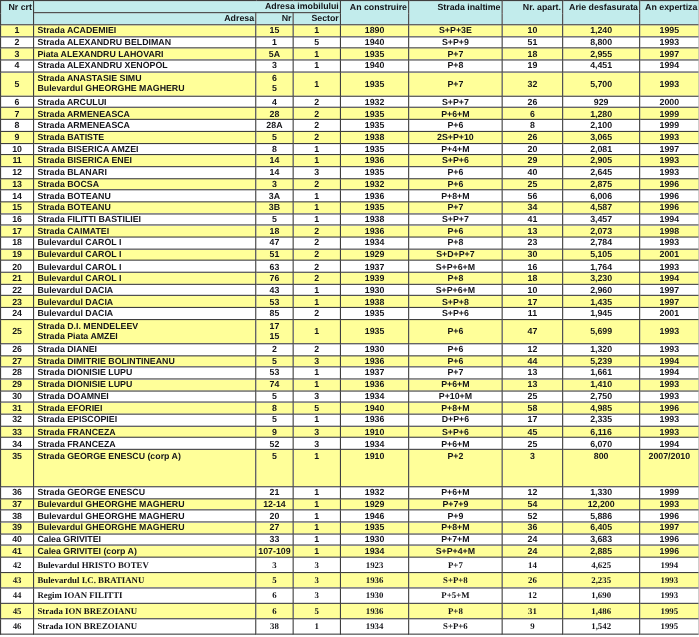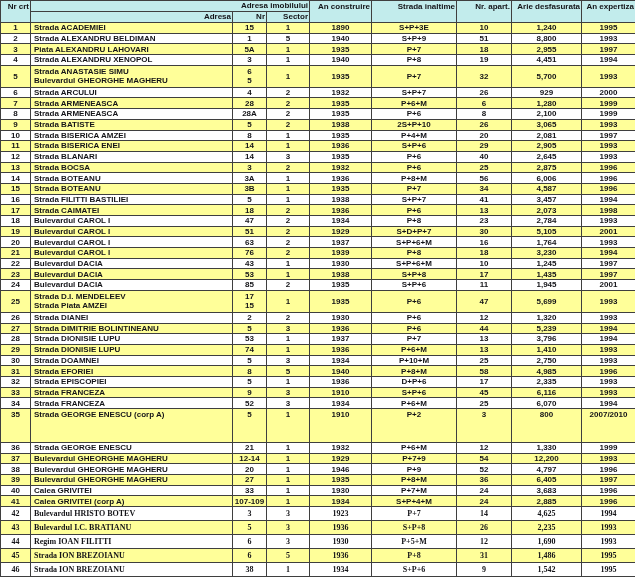--- a/index.html
+++ b/index.html
@@ -686,21 +686,21 @@
         <td class="c">
           <div>1930</div>
         </td>
         <td class="c">
           <div>S+P+6+M</div>
         </td>
         <td class="c">
           <div>10</div>
         </td>
         <td class="c">
-          <div>1,245</div>
+          <div>2,960</div>
         </td>
         <td class="c">
           <div>1997</div>
         </td>
       </tr>
       <tr class="y">
         <td class="c">
           <div>23</div>
         </td>
         <td class="a">
@@ -862,21 +862,21 @@
         <td class="c">
           <div>1937</div>
         </td>
         <td class="c">
           <div>P+7</div>
         </td>
         <td class="c">
           <div>13</div>
         </td>
         <td class="c">
-          <div>3,796</div>
+          <div>1,661</div>
         </td>
         <td class="c">
           <div>1994</div>
         </td>
       </tr>
       <tr class="y">
         <td class="c">
           <div>29</div>
         </td>
         <td class="a">
@@ -1152,21 +1152,21 @@
         <td class="c">
           <div>1946</div>
         </td>
         <td class="c">
           <div>P+9</div>
         </td>
         <td class="c">
           <div>52</div>
         </td>
         <td class="c">
-          <div>4,797</div>
+          <div>5,886</div>
         </td>
         <td class="c">
           <div>1996</div>
         </td>
       </tr>
       <tr class="y">
         <td class="c">
           <div>39</div>
         </td>
         <td class="a">

